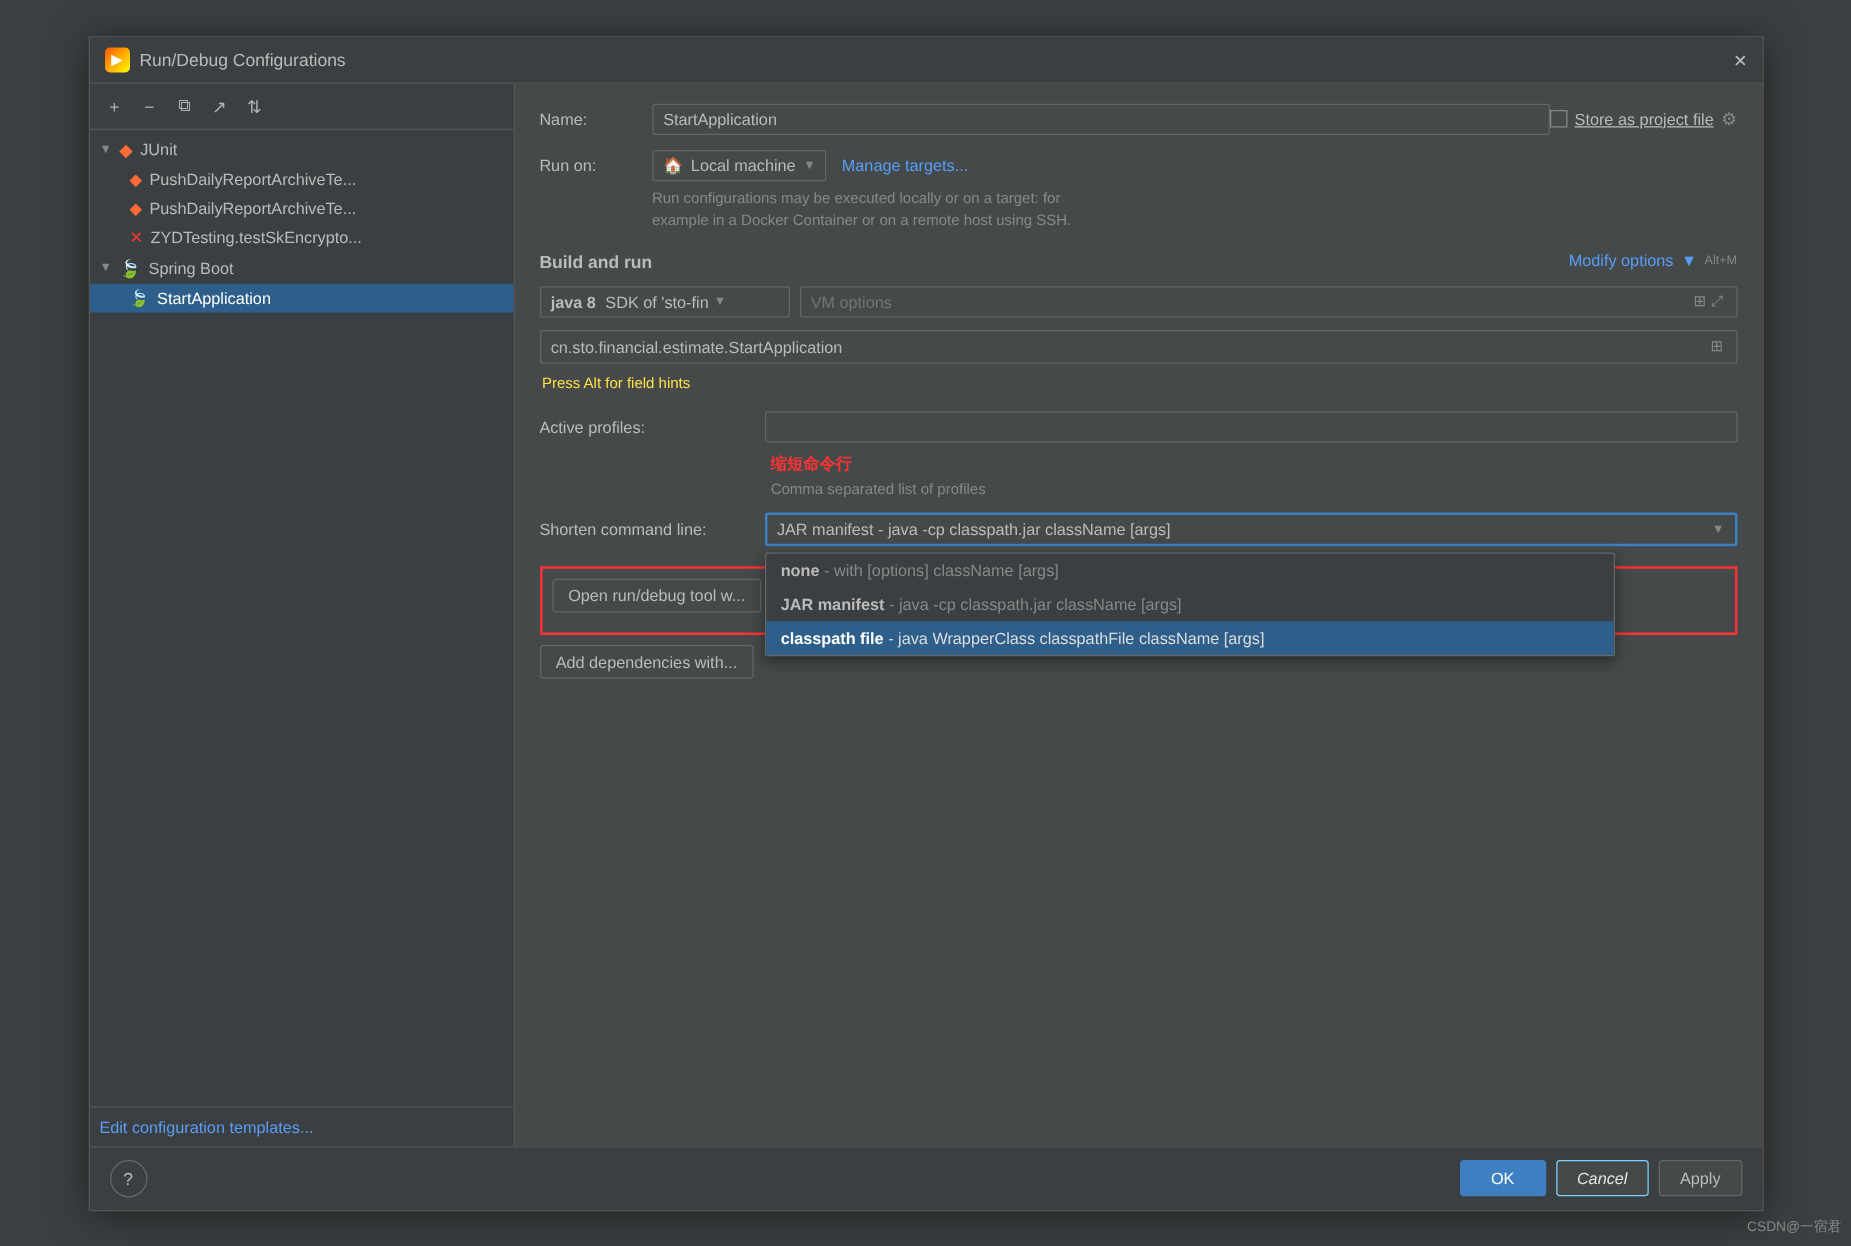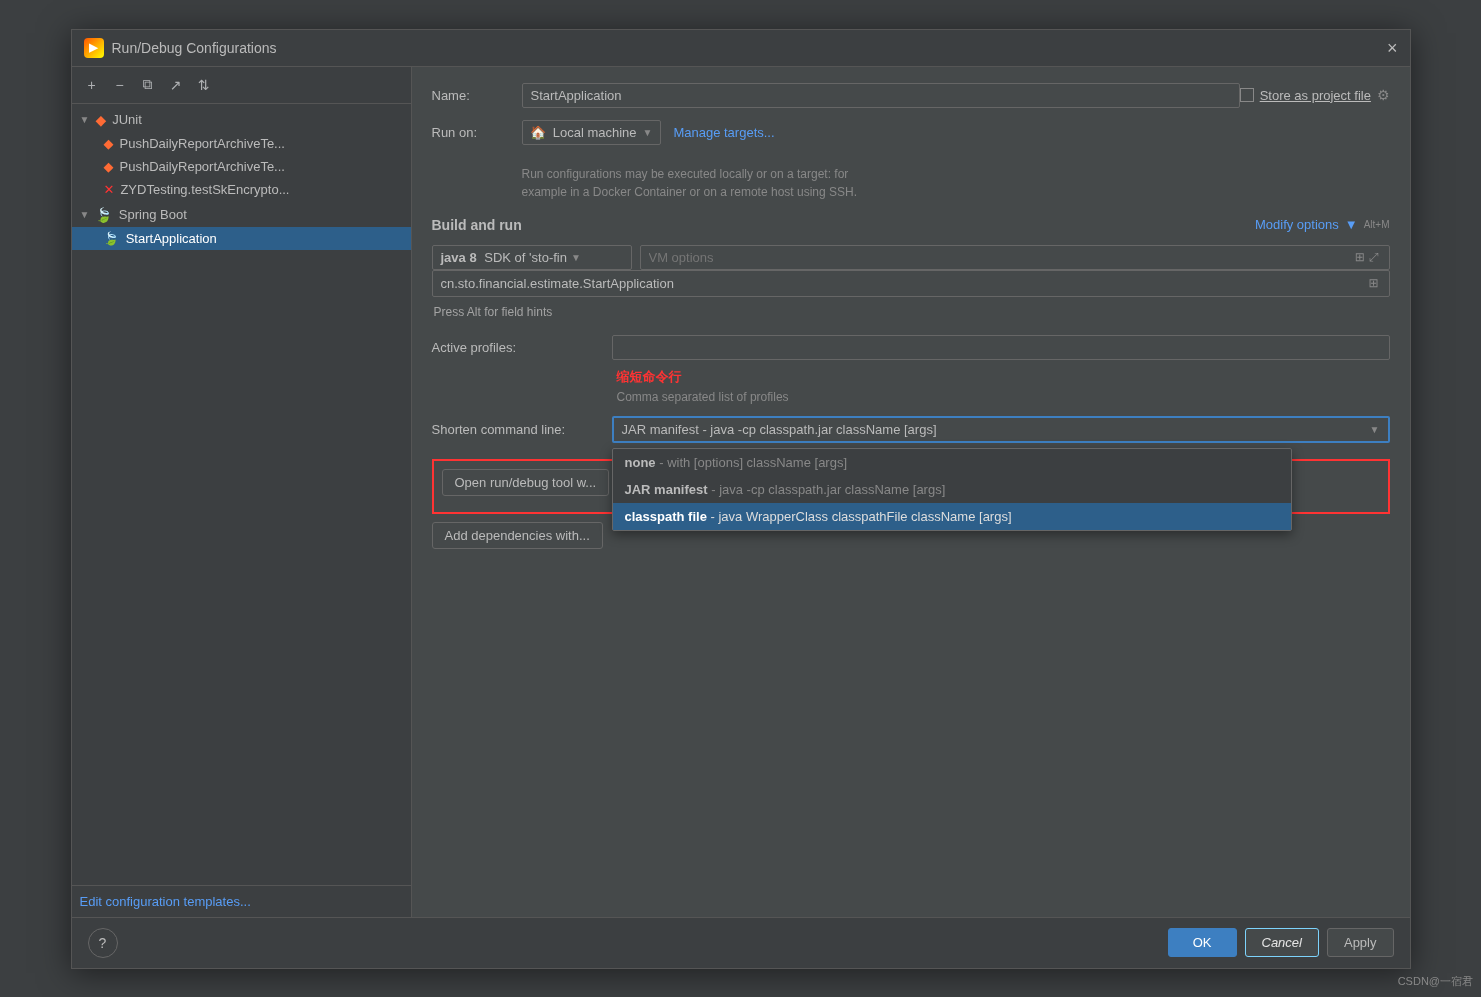--- a/index.html
+++ b/index.html
@@ -217,21 +217,21 @@
 
     .gear-icon {
       color: #888;
       font-size: 14px;
       cursor: pointer;
     }
 
     .run-on-row {
       display: flex;
       align-items: center;
-      margin-bottom: 20px;
+      margin-bottom: 4px;
     }
 
     .run-on-dropdown {
       display: flex;
       align-items: center;
       background: #45494a;
       border: 1px solid #666;
       padding: 4px 8px;
       border-radius: 2px;
       cursor: pointer;
@@ -284,21 +284,21 @@
 
     .modify-shortcut {
       color: #888;
       font-size: 10px;
     }
 
     .build-row {
       display: flex;
       align-items: center;
       gap: 8px;
-      margin-bottom: 0;
+      margin-bottom: 10px;
     }
 
     .java-sdk-dropdown {
       display: flex;
       align-items: center;
       background: #45494a;
       border: 1px solid #666;
       padding: 4px 8px;
       border-radius: 2px;
       cursor: pointer;
@@ -345,21 +345,21 @@
       margin-bottom: 8px;
     }
 
     .main-class-text {
       flex: 1;
       color: #bbb;
       font-size: 13px;
     }
 
     .field-hint {
-      color: #a3a3a3;
+      color: #fde047;
       font-size: 12px;
       margin-bottom: 16px;
       margin-left: 2px;
     }
 
     .profiles-row {
       display: flex;
       align-items: center;
       margin-bottom: 8px;
     }

